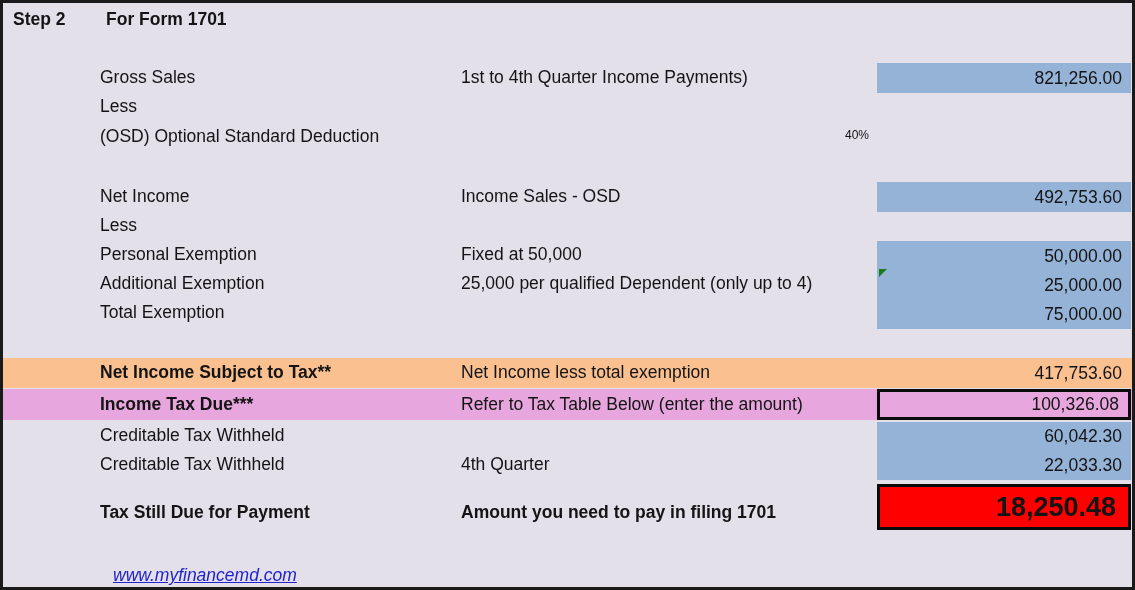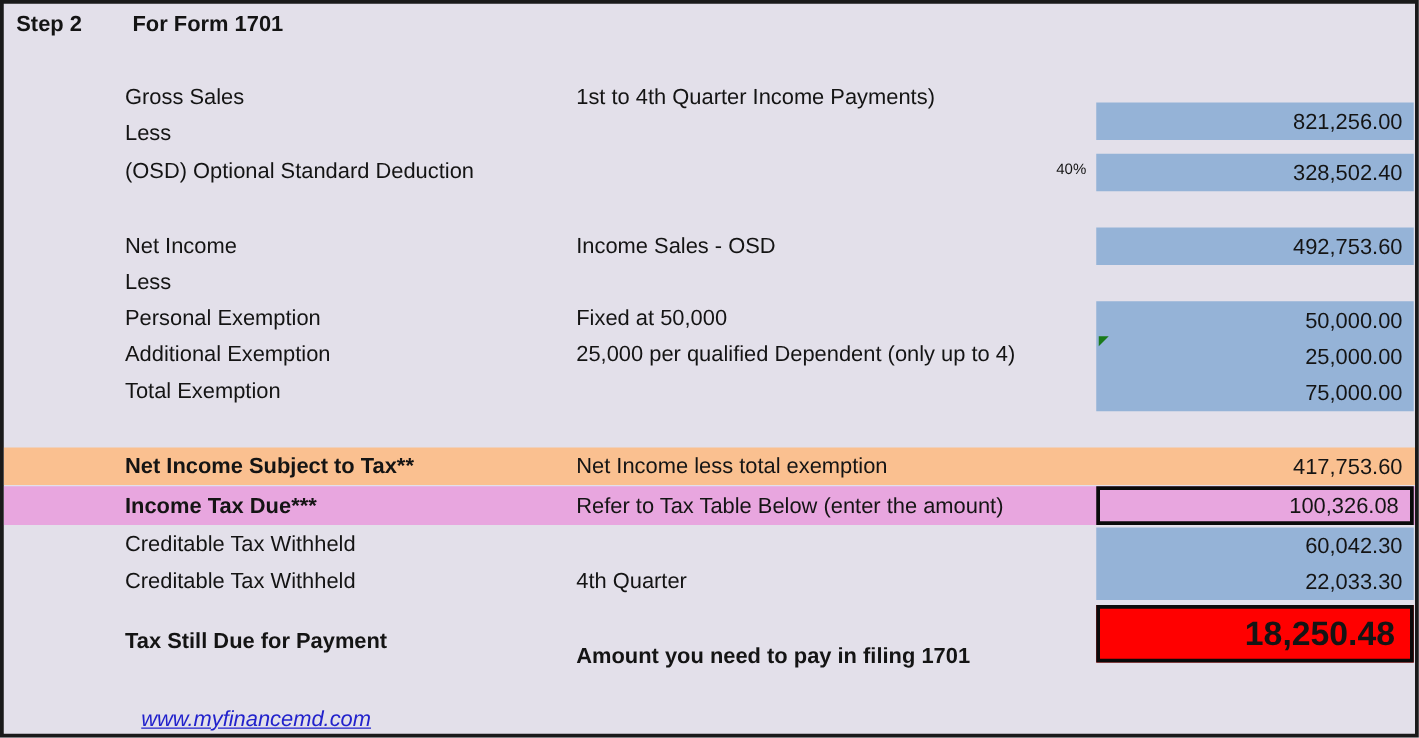--- a/index.html
+++ b/index.html
@@ -109,27 +109,24 @@
   }
 </style>
 </head>
 <body>
 
 <div id="sheet">
 
   <div class="cell bold" style="left:10px; top:6px; height:22px;">Step 2</div>
   <div class="cell bold" style="left:103px; top:6px; height:22px;">For Form 1701</div>
 
-  <div class="val fill-blue" style="top:60px; height:30px;margin-top:19px;">
+  <div class="val fill-blue" style="top:60px; height:30px;">
     <span>821,256.00</span>
   </div>
 
-  <div class="val fill-blue" style="top:120px; height:30px;">
-    <span>328,502.40</span>
-  </div>
 
   <div class="val fill-blue" style="top:179px; height:30px;">
     <span>492,753.60</span>
   </div>
 
   <div class="fill-blue" style="position:absolute; left:874px; top:238px; width:254px; height:88px;"></div>
   <div class="note-tri" style="left:876px; top:266px;"></div>
 
   <div class="val" style="top:238px; height:30px;">
     <span>50,000.00</span>
@@ -168,21 +165,21 @@
   <div class="cell lbl" style="top:450px; height:24px;">Creditable Tax Withheld</div>
   <div class="cell lbl bold" style="top:498px; height:24px;">Tax Still Due for Payment</div>
 
   <div class="cell desc" style="top:63px; height:24px;">1st to 4th Quarter Income Payments)</div>
   <div class="cell desc" style="top:182px; height:24px;">Income Sales - OSD</div>
   <div class="cell desc" style="top:240px; height:24px;">Fixed at 50,000</div>
   <div class="cell desc" style="top:269px; height:24px;">25,000 per qualified Dependent (only up to 4)</div>
   <div class="cell desc" style="top:358px; height:24px;">Net Income less total exemption</div>
   <div class="cell desc" style="top:390px; height:24px;">Refer to Tax Table Below (enter the amount)</div>
   <div class="cell desc" style="top:450px; height:24px;">4th Quarter</div>
-  <div class="cell desc bold" style="top:498px; height:24px;margin-top:12px;">Amount you need to pay in filing 1701</div>
+  <div class="cell desc bold" style="top:498px; height:24px;">Amount you need to pay in filing 1701</div>
 
   <div class="pct" style="left:806px; top:125px;">40%</div>
 
   <div class="val" style="top:355px; height:30px;">
     <span>417,753.60</span>
   </div>
 
   <div class="val fill-pink thick-border" style="top:386px; height:31px;">
     <span>100,326.08</span>
   </div>

